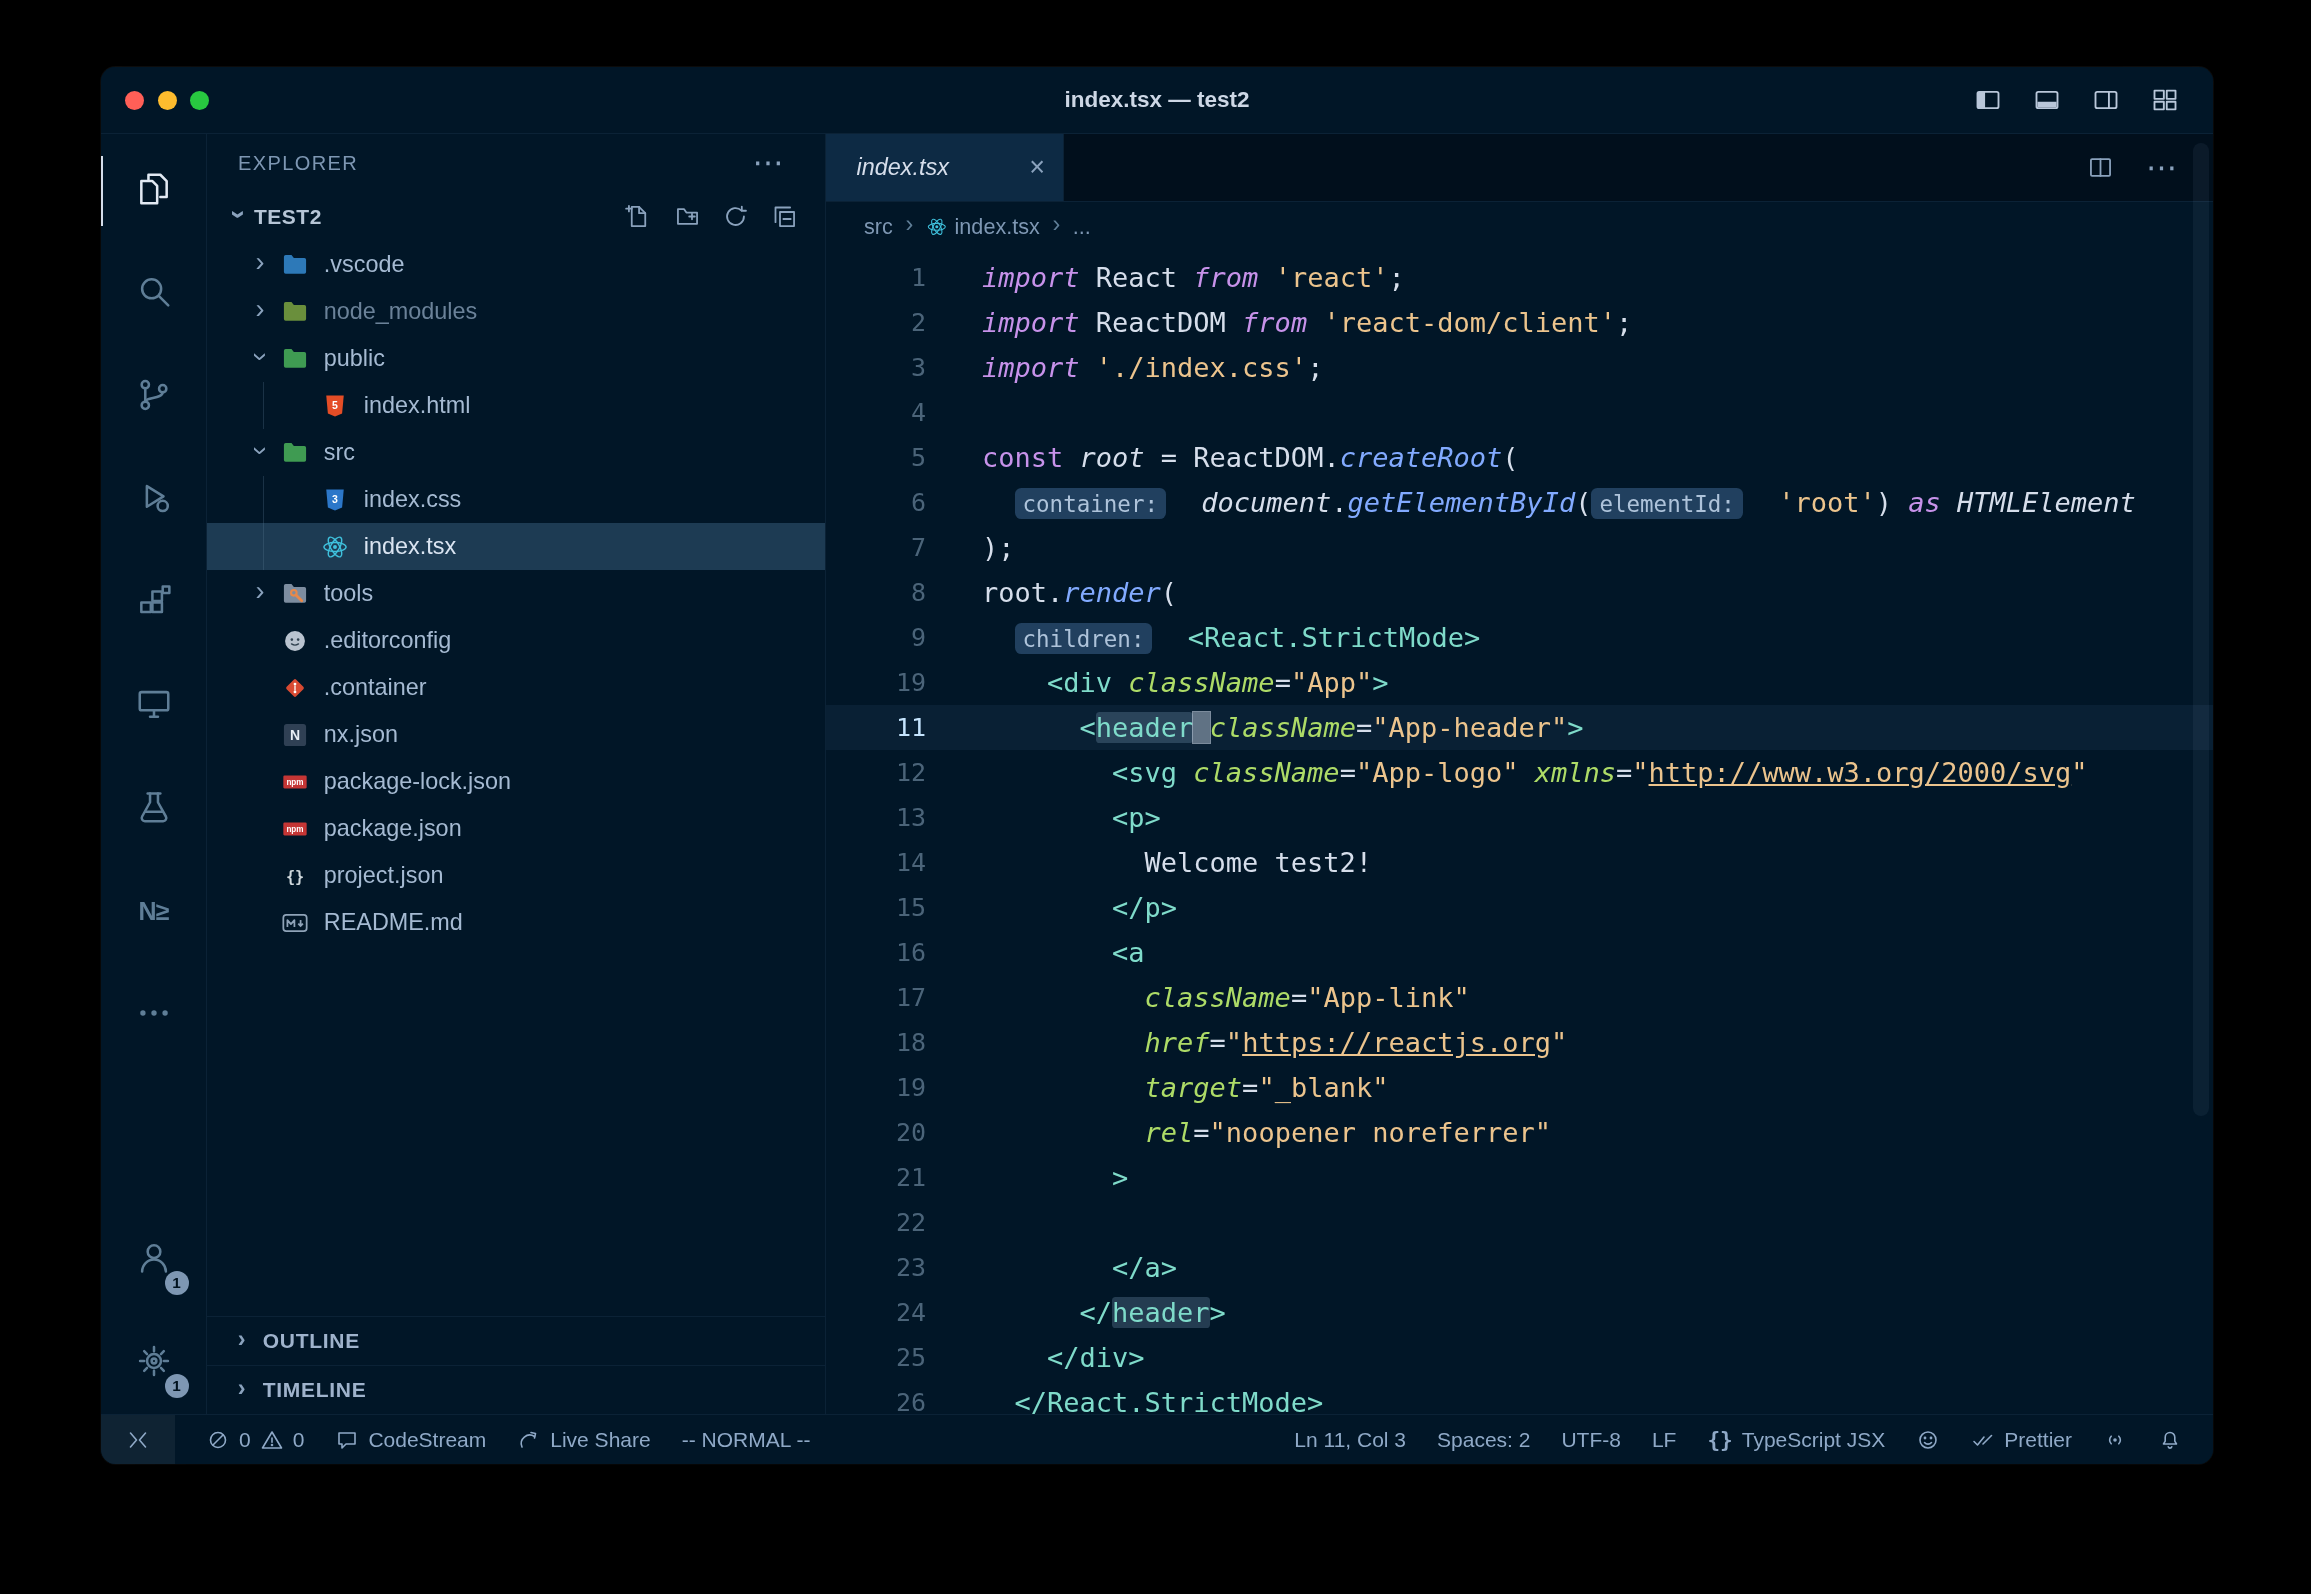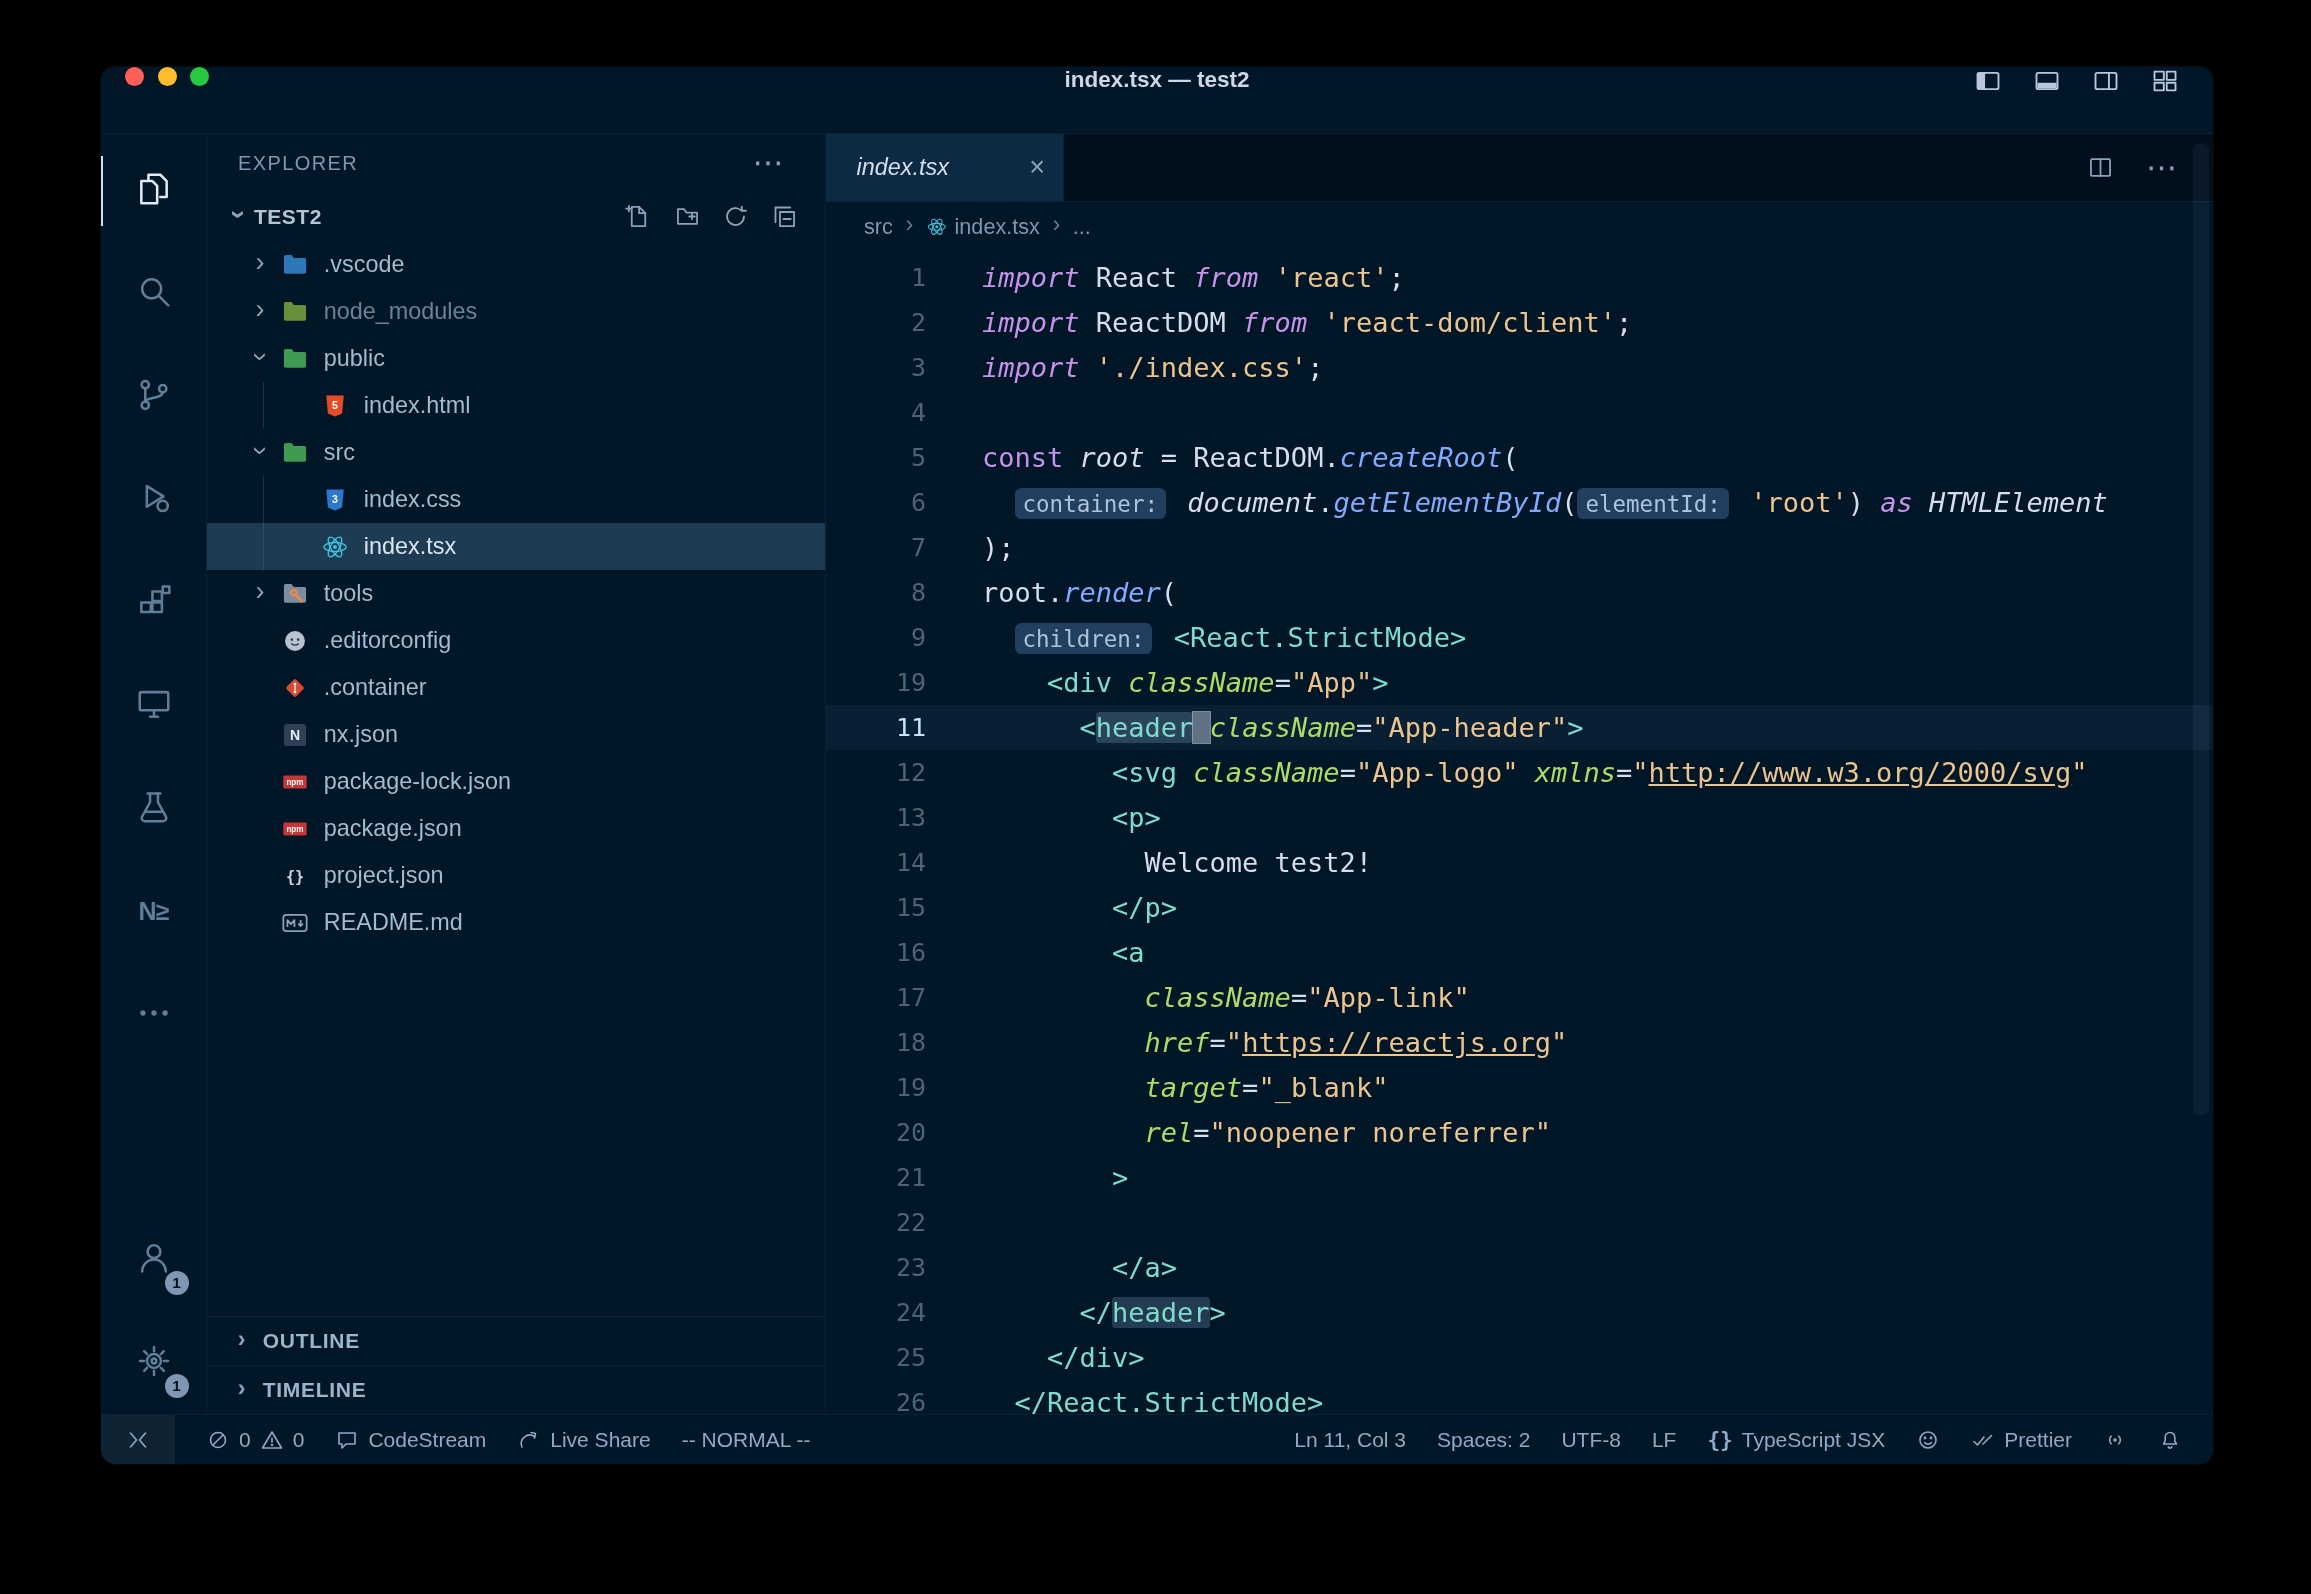--- a/index.html
+++ b/index.html
@@ -6,21 +6,21 @@
   html,body { width:2311px; height:1595px; background:#000; overflow:hidden;
               font-family:"Liberation Sans", sans-serif; }
   .desktop { position:relative; width:2311px; height:1595px; background:#000; }
 
   .window { position:absolute; left:101px; top:67px; width:2112px; height:1397px;
             background:#011627; border-radius:14.4px; overflow:hidden;
             display:flex; flex-direction:column;
             box-shadow:0 36px 108px rgba(0,0,0,0.85), 0 0 0 0.9px rgba(255,255,255,0.06); }
 
   
-  .titlebar { height:67px; flex:0 0 auto; display:flex; align-items:flex-start; position:relative;
+  .titlebar { height:67px; flex:0 0 auto; display:flex; align-items:center; position:relative;
               background:#011627; border-bottom:0.9px solid #0b2236; }
   .traffic { display:flex; gap:13.5px; padding-left:24px; z-index:2; }
   .light { width:19px; height:19px; border-radius:50%; display:inline-block; }
   .win-title { position:absolute; left:0; right:0; text-align:center; font-size:22.5px;
                font-weight:600; color:#cdd7e5; }
   .tb-actions { margin-left:auto; display:flex; gap:31px; padding-right:34px; z-index:2; color:#b9c7da; }
   .tb-ic svg { width:28px; height:28px; display:block; }
 
   
   .main { flex:1; display:flex; min-height:0; }
@@ -101,21 +101,21 @@
   .tok.kc  { color:#c792ea; }
   .tok.v   { color:#d6deeb; }
   .tok.vi  { color:#d6deeb; font-style:italic; }
   .tok.ti  { color:#d6deeb; font-style:italic; }
   .tok.s   { color:#ecc48d; }
   .tok.fn  { color:#82aaff; font-style:italic; }
   .tok.tag { color:#7fdbca; }
   .tok.tagh{ color:#7fdbca; background:rgba(131,160,191,0.28); border-radius:3.6px; }
   .tok.attr{ color:#addb67; font-style:italic; }
   .tok.url { color:#ecc48d; text-decoration:underline; }
-  .tok.hint{ background:#21405f; color:#aec3da; border-radius:6.3px; padding:2.7px 8px; font-size:22.5px; margin-right:5px; }
+  .tok.hint{ background:#21405f; color:#aec3da; border-radius:6.3px; padding:2.7px 8px; font-size:22.5px; margin-right:19px; }
   .tok.cur { background:rgba(216,228,242,0.42); outline:0.9px solid rgba(216,228,242,0.55); }
   .scroll-thumb { position:absolute; right:3.6px; top:9px; width:16px; height:76%;
                   background:rgba(140,170,200,0.08); border-radius:8px; }
 
   
   .statusbar { height:50px; flex:0 0 auto; display:flex; align-items:center; background:#011627;
                border-top:0.9px solid #0b2236; color:#8fa9c7; }
   .status-left, .status-right { display:flex; align-items:center; height:100%; gap:31px; }
   .status-right { margin-left:auto; padding-right:31px; }
   .st-item { display:flex; align-items:center; gap:9px; font-size:21px; height:100%; cursor:pointer; white-space:nowrap; }

